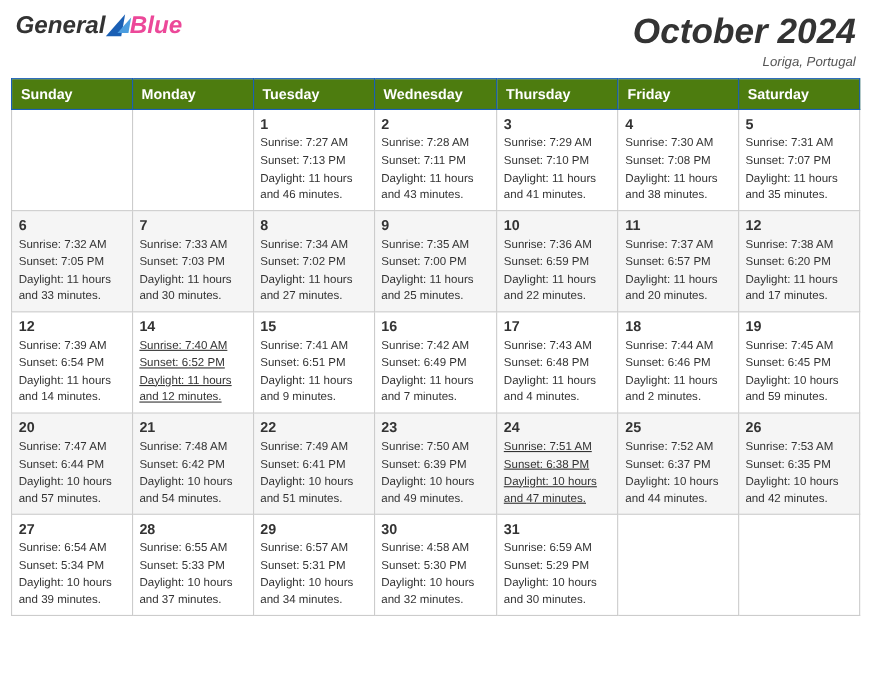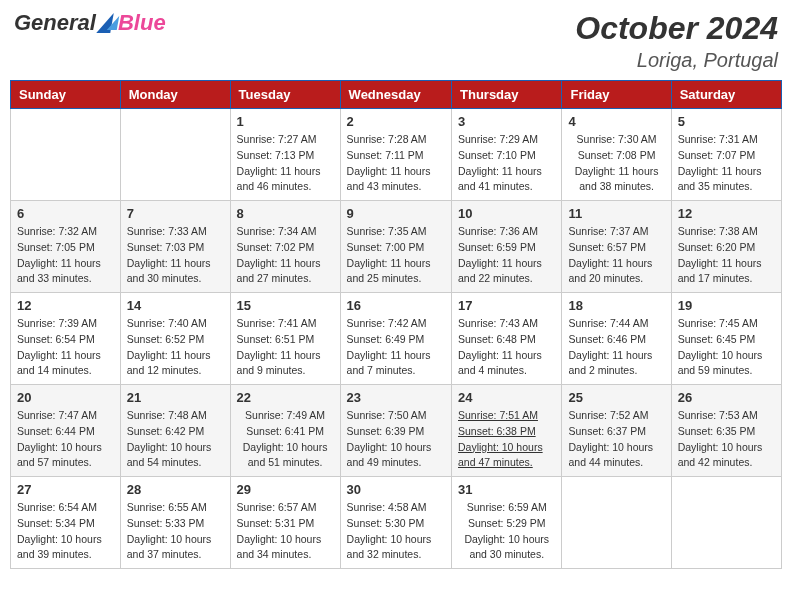--- a/index.html
+++ b/index.html
@@ -53,31 +53,31 @@
     }
     .title-area {
       text-align: right;
     }
     .month-title {
       font-size: 32px;
       font-weight: bold;
       color: #333;
     }
     .location {
-      font-size: 20px;
+      font-size: 12px;
       color: #555;
       margin-top: 2px;
     }
     .calendar {
       width: 100%;
       border-collapse: collapse;
       border: 1px solid #ccc;
     }
     .calendar th {
-      background-color: #b91c1c;
+      background-color: #4d7c0f;
       color: #fff;
       text-align: left;
       padding: 6px 8px;
       font-size: 13px;
       border: 1px solid #1a5fb4;
     }
     .calendar td {
       vertical-align: top;
       padding: 5px 6px;
       border: 1px solid #ccc;
@@ -152,21 +152,21 @@
 Daylight: 11 hours and 43 minutes.</div>
         </td>
         <td>
           <span class="day-number">3</span>
           <div class="day-info" style="white-space: pre-line;">Sunrise: 7:29 AM
 Sunset: 7:10 PM
 Daylight: 11 hours and 41 minutes.</div>
         </td>
         <td>
           <span class="day-number">4</span>
-          <div class="day-info" style="white-space: pre-line; text-align: center;">Sunrise: 7:30 AM
+          <div class="day-info" style="white-space: pre-line;">Sunrise: 7:30 AM
 Sunset: 7:08 PM
 Daylight: 11 hours and 38 minutes.</div>
         </td>
         <td>
           <span class="day-number">5</span>
           <div class="day-info" style="white-space: pre-line;">Sunrise: 7:31 AM
 Sunset: 7:07 PM
 Daylight: 11 hours and 35 minutes.</div>
         </td>
       </tr>
@@ -216,21 +216,21 @@
       </tr>
       <tr>
         <td>
           <span class="day-number">12</span>
           <div class="day-info" style="white-space: pre-line;">Sunrise: 7:39 AM
 Sunset: 6:54 PM
 Daylight: 11 hours and 14 minutes.</div>
         </td>
         <td>
           <span class="day-number">14</span>
-          <div class="day-info" style="white-space: pre-line;">Sunrise: 7:40 AM
+          <div class="day-info" style="white-space: pre-line; text-decoration: underline;">Sunrise: 7:40 AM
 Sunset: 6:52 PM
 Daylight: 11 hours and 12 minutes.</div>
         </td>
         <td>
           <span class="day-number">15</span>
           <div class="day-info" style="white-space: pre-line;">Sunrise: 7:41 AM
 Sunset: 6:51 PM
 Daylight: 11 hours and 9 minutes.</div>
         </td>
         <td>
@@ -266,21 +266,21 @@
 Daylight: 10 hours and 57 minutes.</div>
         </td>
         <td>
           <span class="day-number">21</span>
           <div class="day-info" style="white-space: pre-line;">Sunrise: 7:48 AM
 Sunset: 6:42 PM
 Daylight: 10 hours and 54 minutes.</div>
         </td>
         <td>
           <span class="day-number">22</span>
-          <div class="day-info" style="white-space: pre-line; text-align: center;">Sunrise: 7:49 AM
+          <div class="day-info" style="white-space: pre-line;">Sunrise: 7:49 AM
 Sunset: 6:41 PM
 Daylight: 10 hours and 51 minutes.</div>
         </td>
         <td>
           <span class="day-number">23</span>
           <div class="day-info" style="white-space: pre-line;">Sunrise: 7:50 AM
 Sunset: 6:39 PM
 Daylight: 10 hours and 49 minutes.</div>
         </td>
         <td>
@@ -322,21 +322,21 @@
 Daylight: 10 hours and 34 minutes.</div>
         </td>
         <td>
           <span class="day-number">30</span>
           <div class="day-info" style="white-space: pre-line;">Sunrise: 4:58 AM
 Sunset: 5:30 PM
 Daylight: 10 hours and 32 minutes.</div>
         </td>
         <td>
           <span class="day-number">31</span>
-          <div class="day-info" style="white-space: pre-line; text-align: center;">Sunrise: 6:59 AM
+          <div class="day-info" style="white-space: pre-line;">Sunrise: 6:59 AM
 Sunset: 5:29 PM
 Daylight: 10 hours and 30 minutes.</div>
         </td>
         <td class="empty-cell"></td>
         <td class="empty-cell"></td>
       </tr>
     </tbody>
 </table>
 
 </body></html>

